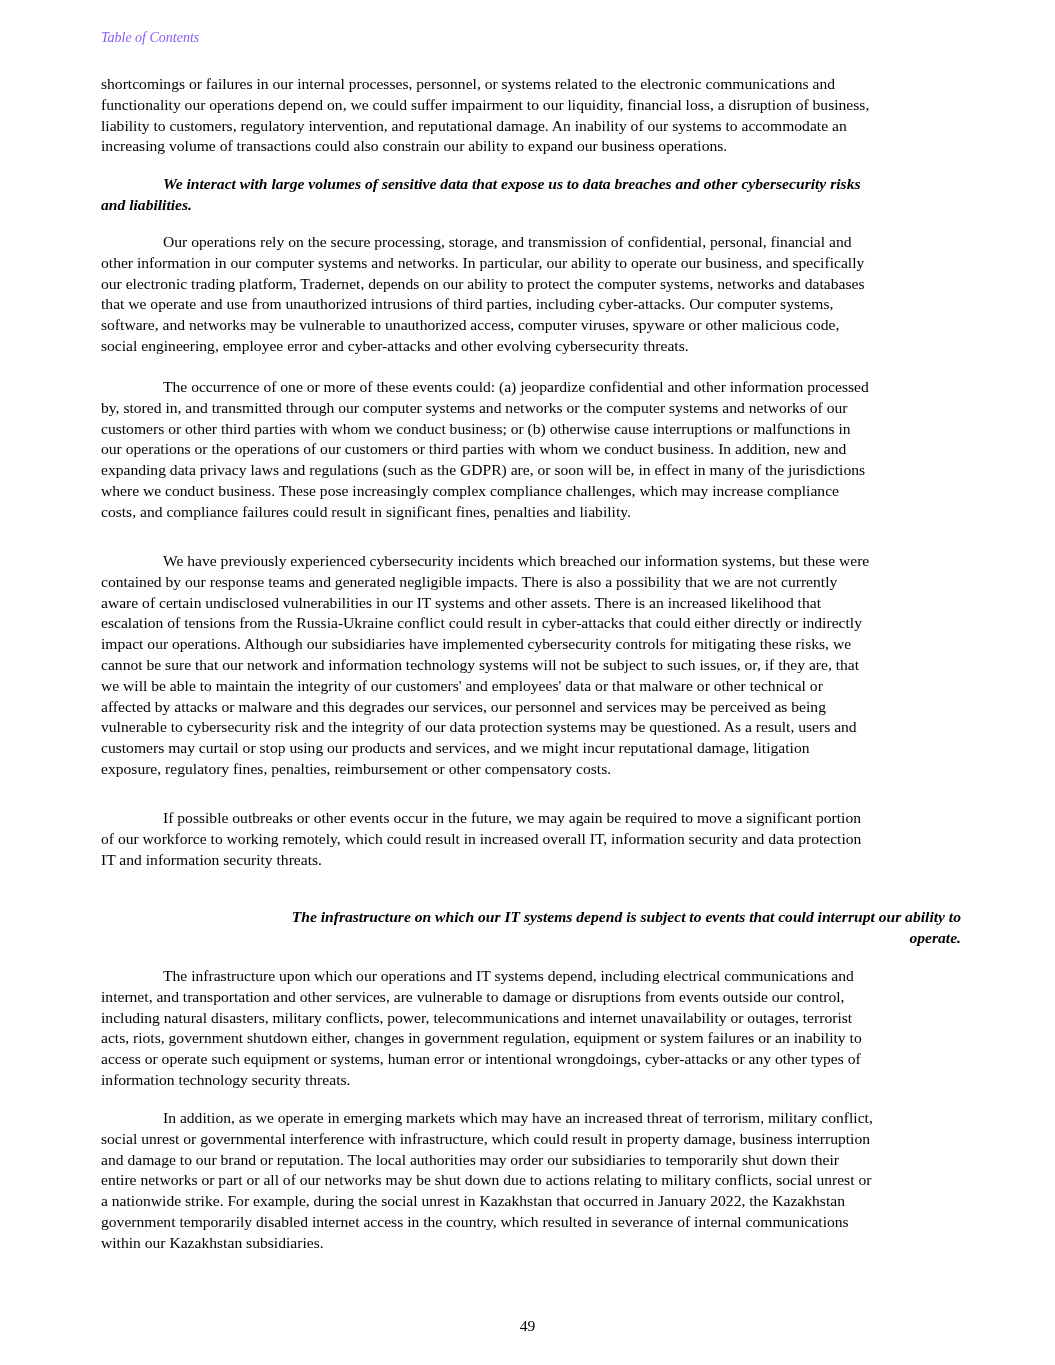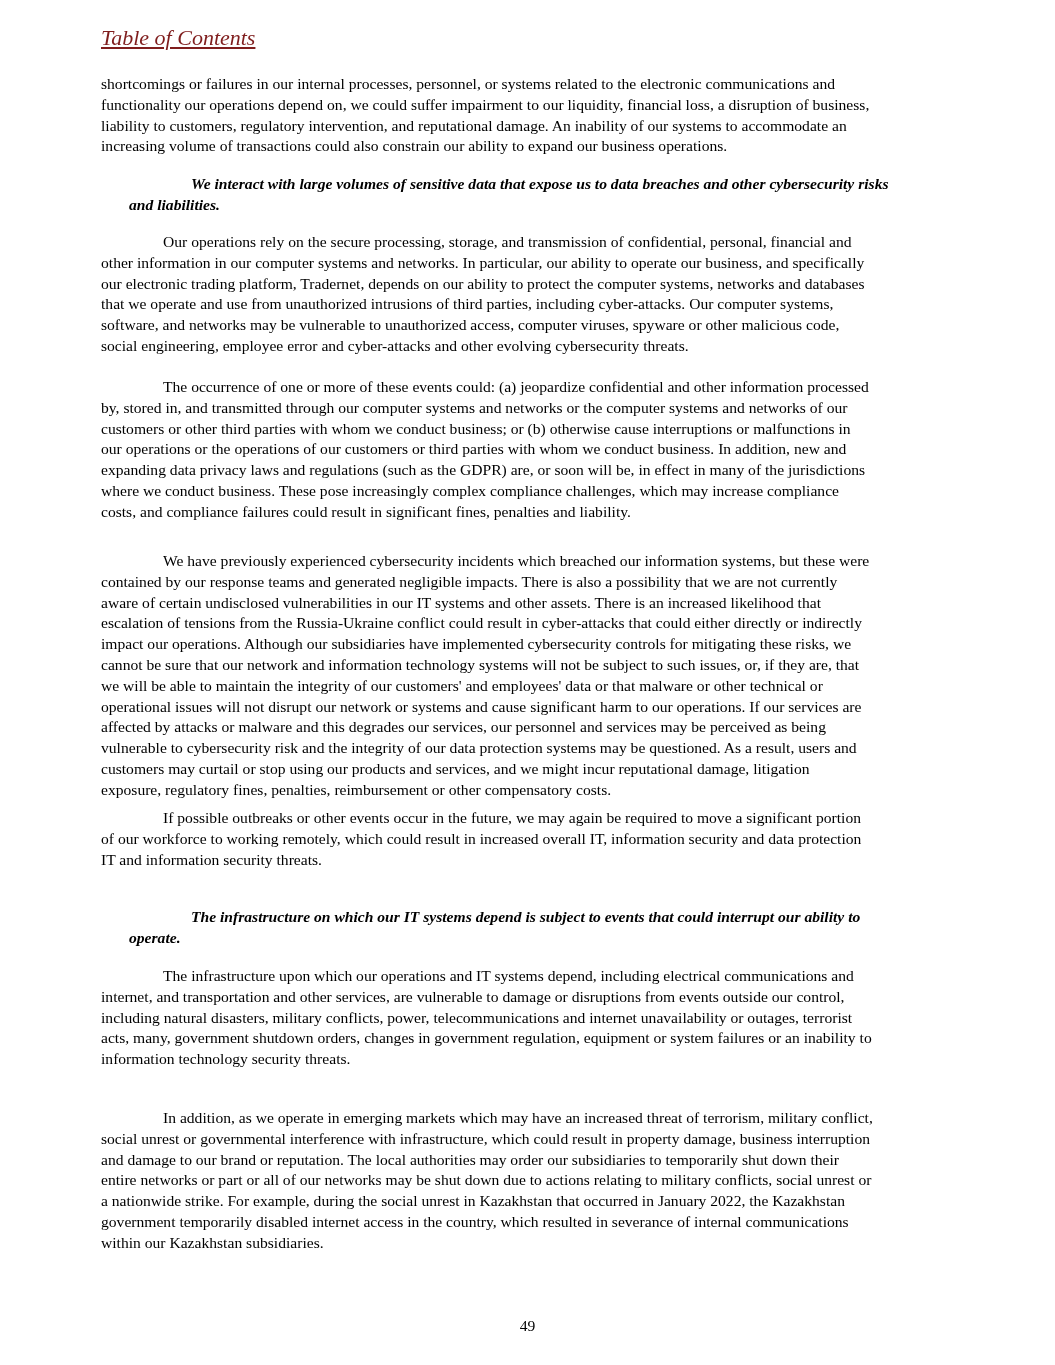--- a/index.html
+++ b/index.html
@@ -13,44 +13,42 @@
       position: relative;
       font-family: "Liberation Serif", "DejaVu Serif", serif;
       color: #000000;
       font-size: 15.6px;
     }
     .toc-link {
       position: absolute;
       left: 101px;
       top: 28px;
       font-style: italic;
-      color: #7f1d1d;
-      text-decoration: underline;
-      font-size: 22px;
+      color: #8b5cf6;
+      font-size: 14px;
       line-height: 20px;
       cursor: pointer;
     }
     .block {
       position: absolute;
       left: 101px;
       width: 860px;
     }
     .line {
       display: block;
       white-space: nowrap;
       height: 20.8px;
       line-height: 20.8px;
     }
     .indent {
       padding-left: 62px;
     }
     .heading .line {
       font-weight: bold;
       font-style: italic;
-      margin-left: 28px;
     }
     .page-number {
       position: absolute;
       left: 0;
       width: 1055px;
       top: 1316px;
       text-align: center;
       line-height: 20px;
     }
   </style>
@@ -91,43 +89,43 @@
 </div>
 
 <div class="block" style="top:543px;margin-top:8px;">
   <span class="line indent">We have previously experienced cybersecurity incidents which breached our information systems, but these were</span>
   <span class="line">contained by our response teams and generated negligible impacts. There is also a possibility that we are not currently</span>
   <span class="line">aware of certain undisclosed vulnerabilities in our IT systems and other assets. There is an increased likelihood that</span>
   <span class="line">escalation of tensions from the Russia-Ukraine conflict could result in cyber-attacks that could either directly or indirectly</span>
   <span class="line">impact our operations. Although our subsidiaries have implemented cybersecurity controls for mitigating these risks, we</span>
   <span class="line">cannot be sure that our network and information technology systems will not be subject to such issues, or, if they are, that</span>
   <span class="line">we will be able to maintain the integrity of our customers' and employees' data or that malware or other technical or</span>
-  <span class="line">operational issues will not disrupt our network or systems and cause significant harm to our operations. If our services are</span>
   <span class="line">affected by attacks or malware and this degrades our services, our personnel and services may be perceived as being</span>
   <span class="line">vulnerable to cybersecurity risk and the integrity of our data protection systems may be questioned. As a result, users and</span>
   <span class="line">customers may curtail or stop using our products and services, and we might incur reputational damage, litigation</span>
   <span class="line">exposure, regulatory fines, penalties, reimbursement or other compensatory costs.</span>
 </div>
 
 <div class="block" style="top:808px;">
   <span class="line indent"> If possible outbreaks or other events occur in the future, we may again be required to move a significant portion</span>
   <span class="line">of our workforce to working remotely, which could result in increased overall IT, information security and data protection</span>
   <span class="line">IT and information security threats.</span>
 </div>
 
-<div class="block heading" style="top:907px;">
+<div class="block heading" style="top:907px;text-align:right;">
   <span class="line indent">The infrastructure on which our IT systems depend is subject to events that could interrupt our ability to</span>
   <span class="line">operate.</span>
 </div>
 
 <div class="block" style="top:966px;">
   <span class="line indent">The infrastructure upon which our operations and IT systems depend, including electrical communications and</span>
   <span class="line">internet, and transportation and other services, are vulnerable to damage or disruptions from events outside our control,</span>
   <span class="line">including natural disasters, military conflicts, power, telecommunications and internet unavailability or outages, terrorist</span>
-  <span class="line">acts, many, government shutdown orders, changes in government regulation, equipment or system failures or an inability to</span>
+  <span class="line">acts, riots, government shutdown either, changes in government regulation, equipment or system failures or an inability to</span>
+  <span class="line">access or operate such equipment or systems, human error or intentional wrongdoings, cyber-attacks or any other types of</span>
   <span class="line">information technology security threats.</span>
 </div>
 
 <div class="block" style="top:1108px;">
   <span class="line indent">In addition, as we operate in emerging markets which may have an increased threat of terrorism, military conflict,</span>
   <span class="line">social unrest or governmental interference with infrastructure, which could result in property damage, business interruption</span>
   <span class="line">and damage to our brand or reputation. The local authorities may order our subsidiaries to temporarily shut down their</span>
   <span class="line">entire networks or part or all of our networks may be shut down due to actions relating to military conflicts, social unrest or</span>
   <span class="line">a nationwide strike. For example, during the social unrest in Kazakhstan that occurred in January 2022, the Kazakhstan</span>
   <span class="line">government temporarily disabled internet access in the country, which resulted in severance of internal communications</span>

